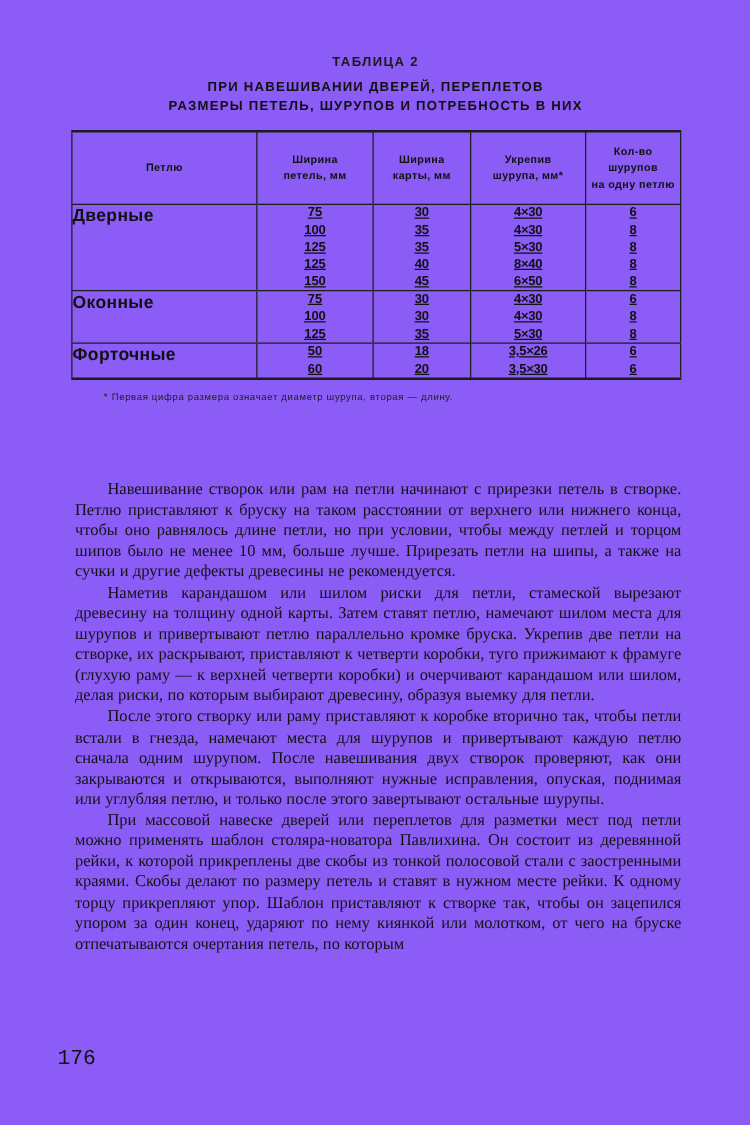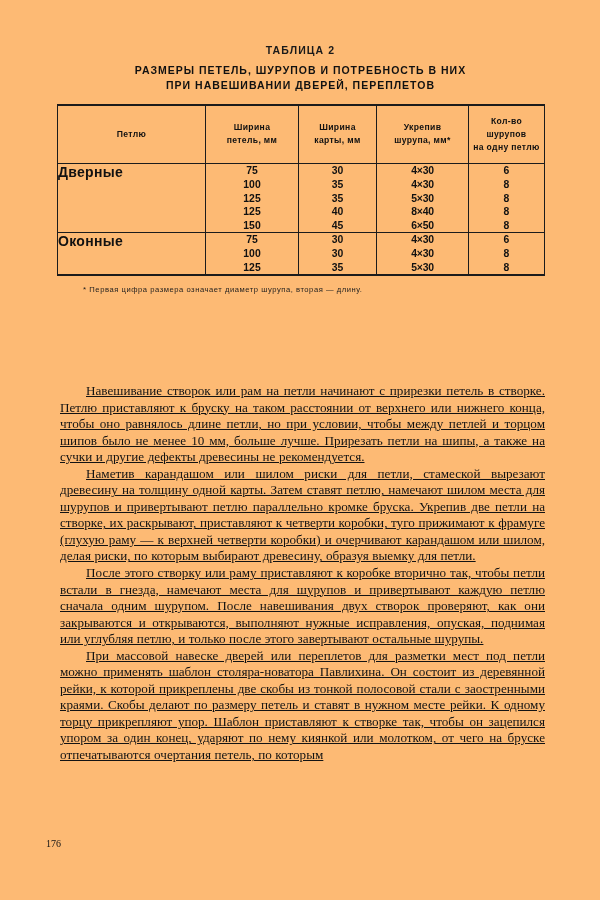--- a/index.html
+++ b/index.html
@@ -13,21 +13,21 @@
     position: relative;
     font-family: "Liberation Serif", "DejaVu Serif", serif;
     color: #141414;
     overflow: hidden;
   }
 
   
   .page {
     position: absolute;
     inset: 0;
-    background: #fdba74;
+    background: #8b5cf6;
     padding: 0;
   }
 
   
   .table-block {
     position: absolute;
     left: 57px;
     top: 44px;
     width: 487px;
   }
@@ -103,20 +103,21 @@
     color: #111;
     white-space: nowrap;
   }
   td.num {
     text-align: center;
     font-size: 10.4px;
     font-weight: bold;
     line-height: 1.305;
     padding: 11px 0 17px 0;
     color: #111;
+    text-decoration: underline;
   }
   td.num .v { display: block; }
   .sz { letter-spacing: -0.2px; }
 
   .tbl-foot {
     margin-top: 9px;
     padding-left: 26px;
     font-family: "Liberation Sans", "DejaVu Sans", sans-serif;
     font-size: 7.6px;
     font-weight: normal;
@@ -136,44 +137,43 @@
     margin: 0;
     text-align: justify;
     text-justify: inter-word;
     font-size: 13.15px;
     line-height: 16.55px;
     text-indent: 26px;
     color: #131313;
     word-spacing: 0.2px;
     -webkit-hyphens: none;
     hyphens: none;
-    text-decoration: underline;
   }
 
   
   .folio {
     position: absolute;
     left: 46px;
     top: 838px;
-    font-size: 10px;
+    font-size: 17px;
     color: #141414;
-    font-family: Liberation Serif, serif;
+    font-family: Liberation Mono, monospace;
   }
 </style>
 </head>
 <body>
 
 <div class="page">
 
   <div class="table-block">
 
     <div class="tbl-caption-no">ТАБЛИЦА 2</div>
 
+    <div class="tbl-title">ПРИ НАВЕШИВАНИИ ДВЕРЕЙ, ПЕРЕПЛЕТОВ</div>
     <div class="tbl-title">РАЗМЕРЫ ПЕТЕЛЬ, ШУРУПОВ И ПОТРЕБНОСТЬ В НИХ</div>
-    <div class="tbl-title">ПРИ НАВЕШИВАНИИ ДВЕРЕЙ, ПЕРЕПЛЕТОВ</div>
 
     <table class="data">
       <colgroup>
         <col style="width:148px">
         <col style="width:93px">
         <col style="width:78px">
         <col style="width:92px">
         <col style="width:76px">
       </colgroup>
 
@@ -252,20 +252,39 @@
             <span class="v">4×30</span>
             <span class="v">5×30</span>
           </td>
           <td class="num">
             <span class="v">6</span>
             <span class="v">8</span>
             <span class="v">8</span>
           </td>
         </tr>
 
+        <tr class="grp last">
+          <td class="cat">Форточные</td>
+          <td class="num">
+            <span class="v">50</span>
+            <span class="v">60</span>
+          </td>
+          <td class="num">
+            <span class="v">18</span>
+            <span class="v">20</span>
+          </td>
+          <td class="num sz">
+            <span class="v">3,5×26</span>
+            <span class="v">3,5×30</span>
+          </td>
+          <td class="num">
+            <span class="v">6</span>
+            <span class="v">6</span>
+          </td>
+        </tr>
 
       </tbody>
     </table>
 
     <div class="tbl-foot">
       <span class="ast">*</span>
       <span>Первая цифра размера означает диаметр шурупа, вторая — длину.</span>
     </div>
   </div>
 

